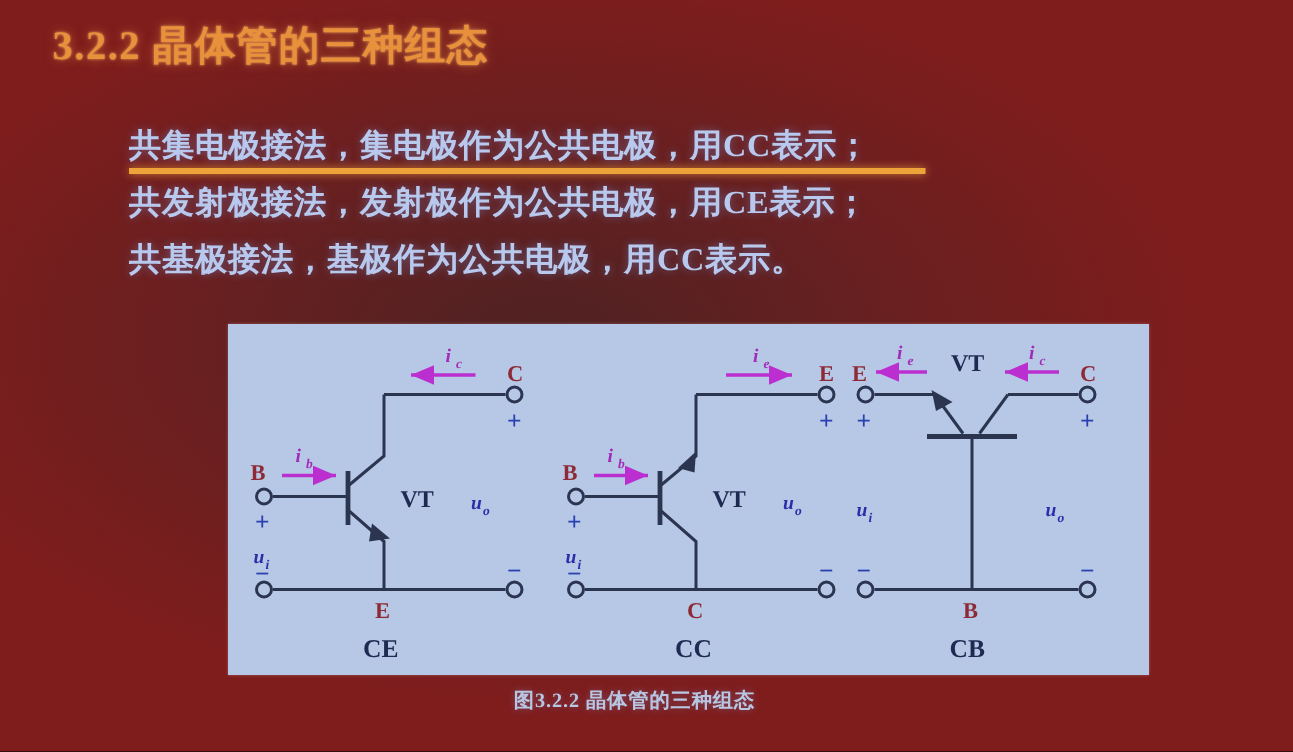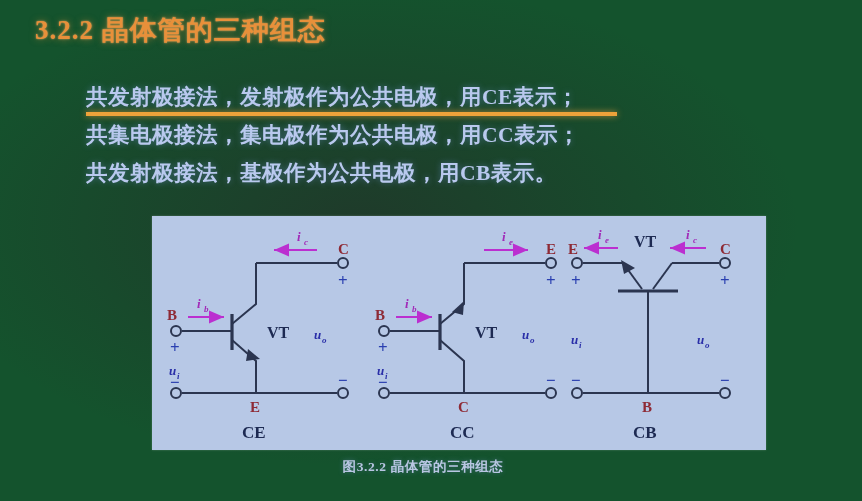--- a/index.html
+++ b/index.html
@@ -4,21 +4,21 @@
 <style>
   html, body {
     margin: 0;
     padding: 0;
     background: #000;
   }
   #screen {
     position: relative;
     width: 862px;
     height: 501px;
-    background: #14532d;
+    background: #7f1d1d;
     overflow: hidden;
     font-family: "Liberation Serif", "DejaVu Serif", serif;
   }
   
   #screen::before {
     content: "";
     position: absolute;
     inset: 0;
     background:
       radial-gradient(ellipse at 42% 45%, rgba(40,38,40,0.55) 0%, rgba(10,10,10,0.0) 62%);
@@ -107,23 +107,23 @@
   .tarrow   { fill:#2b3550; }
 </style>
 </head>
 <body>
 
 <div id="screen">
 
   <div class="slide-title">3.2.2 晶体管的三种组态</div>
 
   <div class="body-lines">
+    <div class="body-line">共集电极接法，集电极作为公共电极，用CC表示；</div>
     <div class="body-line">共发射极接法，发射极作为公共电极，用CE表示；</div>
-    <div class="body-line">共集电极接法，集电极作为公共电极，用CC表示；</div>
-    <div class="body-line">共发射极接法，基极作为公共电极，用CB表示。</div>
+    <div class="body-line">共基极接法，基极作为公共电极，用CC表示。</div>
   </div>
   <div class="underline-bar"></div>
 
   <div class="fig-panel">
     <svg viewBox="0 0 614 234" xmlns="http://www.w3.org/2000/svg">
       <defs>
         <marker id="mh" markerWidth="8" markerHeight="8" refX="7" refY="3" orient="auto">
           <path d="M0,0 L7,3 L0,6 z" class="arrowhd"></path>
         </marker>
         <marker id="mhL" markerWidth="8" markerHeight="8" refX="7" refY="3" orient="auto">

